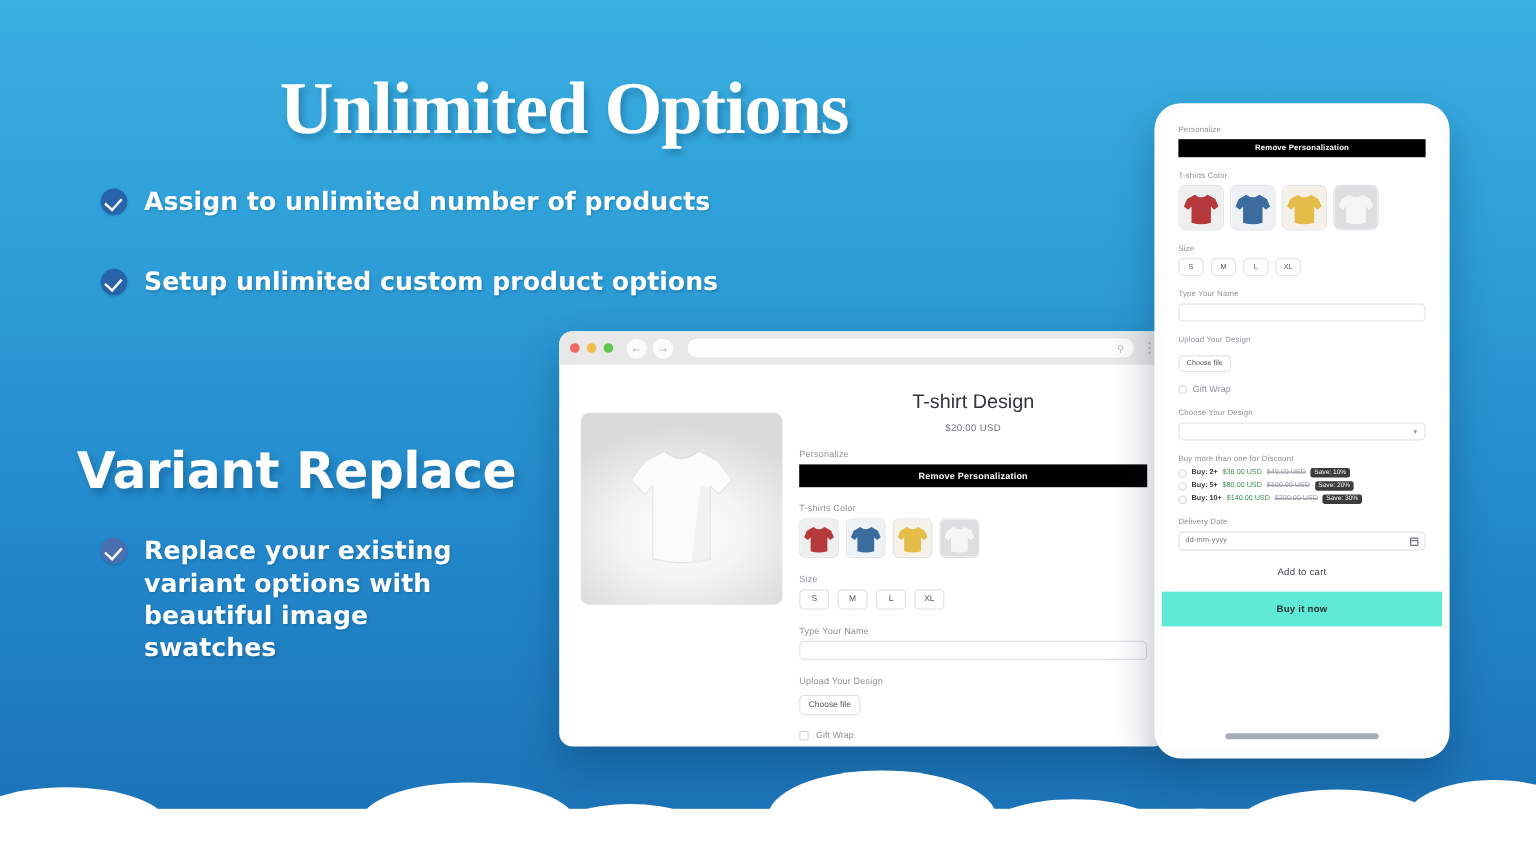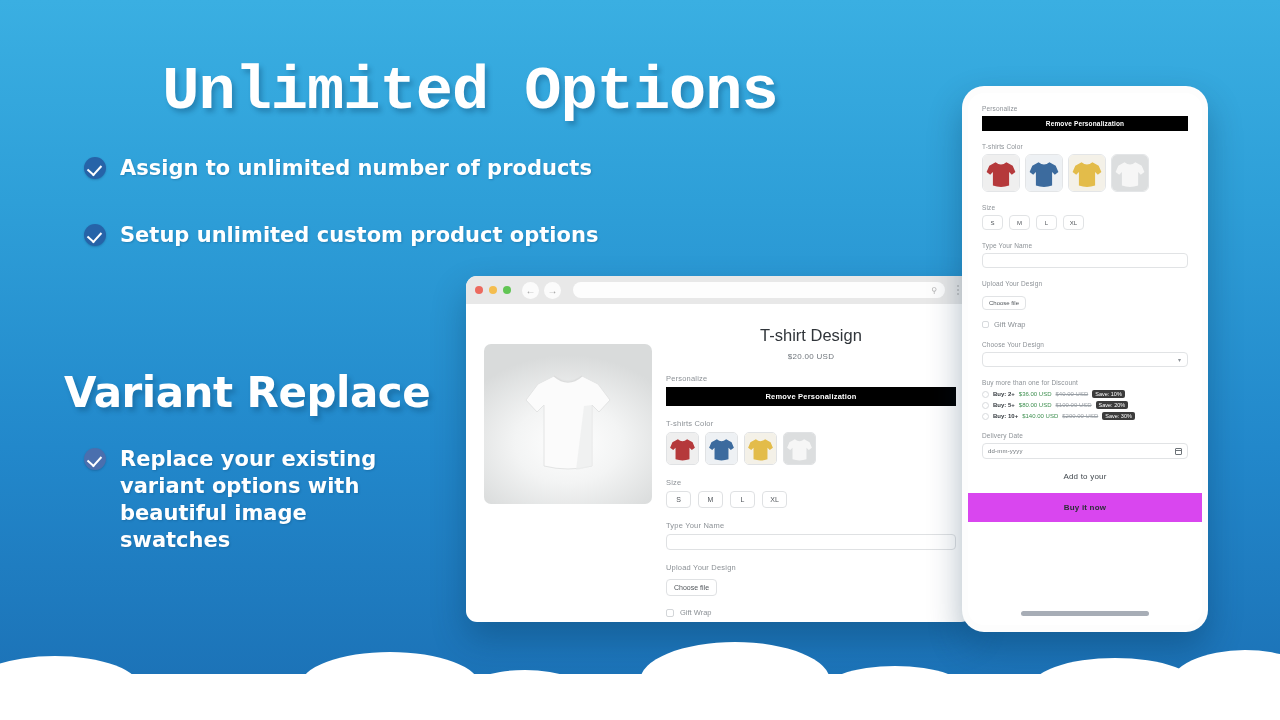--- a/index.html
+++ b/index.html
@@ -17,21 +17,21 @@
   }
   .puff { position: absolute; bottom: 0; background: #ffffff; border-radius: 50% 50% 0 0; }
 
   
   .headline {
     position: absolute; left: 0; top: 56px; width: 940px;
     text-align: center;
     font-size: 62px; font-weight: bold; color: #ffffff;
     letter-spacing: -1px;
     text-shadow: 3px 4px 5px rgba(8,60,100,.33);
-    font-family: Liberation Mono, monospace;
+    font-family: Liberation Serif, serif;
   }
 
   .bullets { position: absolute; left: 84px; top: 155px; width: 560px; }
   .bullet { display: flex; align-items: flex-start; margin-bottom: 40px; }
   .check {
     flex: 0 0 auto; width: 22px; height: 22px; border-radius: 50%;
     background: #2663a8; position: relative; margin-right: 14px; margin-top: 2px;
     box-shadow: 0 1px 2px rgba(0,40,80,.25);
   }
   .check::after {
@@ -169,21 +169,21 @@
     display: flex; align-items: center; justify-content: space-between; padding: 0 5px;
     font-size: 6px; color: #6d7378; letter-spacing: .2px;
   }
   .cal-icon { width: 7px; height: 7px; border: 1px solid #6d7378; border-radius: 1px; position: relative; }
   .cal-icon::before { content:""; position:absolute; left:0; right:0; top:1.2px; height:1.2px; background:#6d7378; }
   .atc {
     text-align: center; font-size: 8px; color: #3f464c; padding: 13px 0 12px; letter-spacing: .2px;
   }
   .bin {
     text-align: center; font-size: 8px; color: #2a3035; font-weight: bold;
-    background: #d946ef; padding: 10px 0; letter-spacing: .2px;
+    background: #5eead4; padding: 10px 0; letter-spacing: .2px;
     margin: 0 -14px;
   }
   .home-bar {
     position: absolute; left: 50%; bottom: 9px; transform: translateX(-50%);
     width: 128px; height: 5px; border-radius: 3px; background: #a7adb6;
   }
 </style>
 </head>
 <body>
 
@@ -375,21 +375,21 @@
       <span class="d-old">$200.00 USD</span>
       <span class="d-save">Save: 30%</span>
     </div>
 
     <div class="p-label">Delivery Date</div>
     <div class="date-input">
       <span>dd-mm-yyyy</span>
       <span class="cal-icon"></span>
     </div>
 
-    <div class="atc">Add to your</div>
+    <div class="atc">Add to cart</div>
     <div class="bin">Buy it now</div>
 
     <div class="home-bar"></div>
   </div>
 </div>
 
 <div class="clouds">
   <div class="cloud-base"></div>
   <span class="puff" style="left:-30px;  width:170px; height:64px;"></span>
   <span class="puff" style="left:110px;  width:120px; height:42px;"></span>

